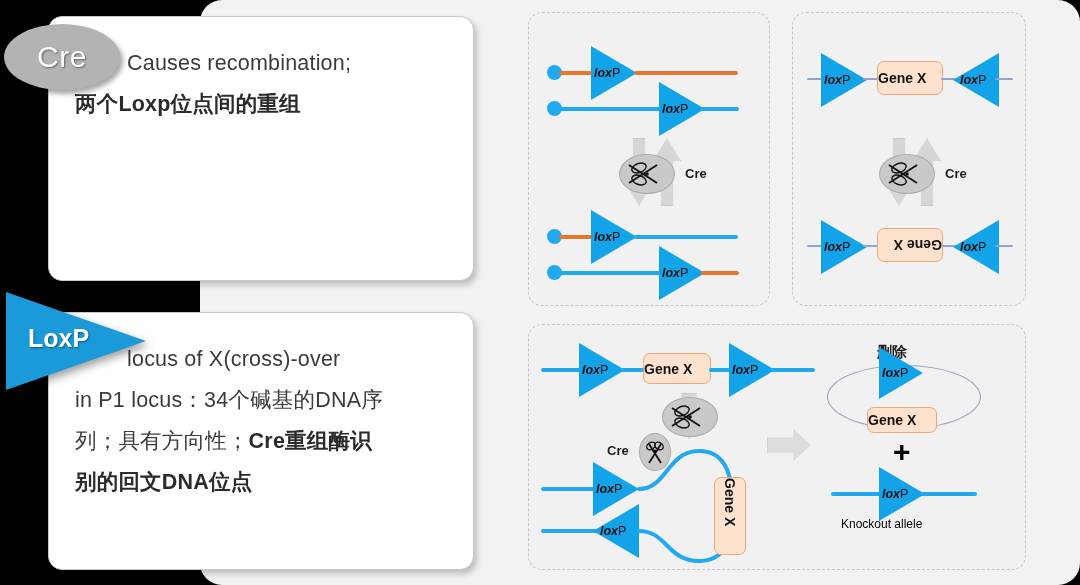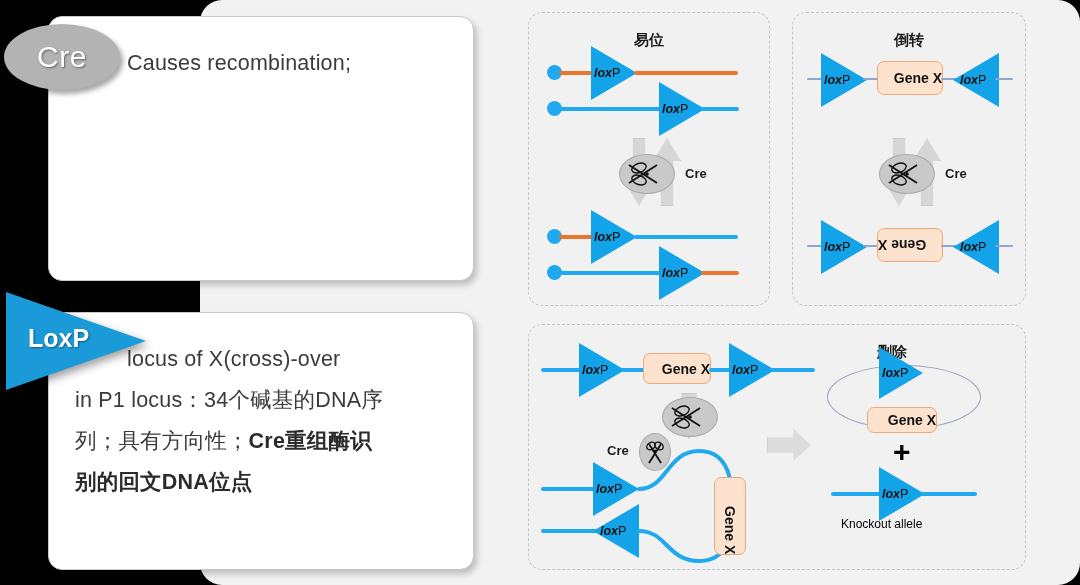--- a/index.html
+++ b/index.html
@@ -158,21 +158,21 @@
   .genebox {
     position: absolute;
     background: #fde2cd;
     border: 1.3px solid #eda87a;
     border-radius: 7px;
     color: #111;
     font-size: 14px;
     font-weight: bold;
     display: flex;
     align-items: center;
-    justify-content: flex-end;
+    justify-content: flex-start;
     box-sizing: border-box;
   }
 
   
   .cre-group { position: absolute; }
   .arrow-up, .arrow-down {
     position: absolute;
     width: 26px; height: 66px;
     background: #d6d6d6;
     border: 1px solid #c9c9c9;
@@ -238,20 +238,21 @@
 </head>
 <body>
 
 <div id="page">
 
   <div class="stage"></div>
 
   <div class="card" id="card-cre">
     <div class="card-text">
       <div class="indent"><span>Causes recombination;</span></div>
+      <div><b>两个Loxp位点间的重组</b></div>
     </div>
   </div>
 
   <div id="cre-badge">
     <span>Cre</span>
   </div>
 
   <div class="card" id="card-loxp">
     <div class="card-text">
       <div class="indent"><span>locus of X(cross)-over</span></div>
@@ -260,21 +261,20 @@
       <div><b>别的回文DNA位点</b></div>
     </div>
   </div>
 
   <div id="loxp-badge">
     <div class="tri"></div>
     <span>LoxP</span>
   </div>
 
   <div class="panel" id="panel-translocation">
-    <div class="panel-title">易位</div>
 
     <div class="dot" style="left:18px; top:52px;"></div>
     <div class="dna-line line-orange" style="left:30px; top:58px; width:38px;"></div>
     <div class="lox" style="left:62px; top:33px;">
       <div class="tri"></div>
       <div class="lbl"><i>lox</i>P</div>
     </div>
     <div class="dna-line line-orange" style="left:105px; top:58px; width:104px;"></div>
 
     <div class="dot" style="left:18px; top:88px;"></div>
@@ -311,21 +311,20 @@
     <div class="dot" style="left:18px; top:252px;"></div>
     <div class="dna-line line-blue" style="left:30px; top:258px; width:106px;"></div>
     <div class="lox" style="left:130px; top:233px;">
       <div class="tri"></div>
       <div class="lbl"><i>lox</i>P</div>
     </div>
     <div class="dna-line line-orange" style="left:172px; top:258px; width:38px;"></div>
   </div>
 
   <div class="panel" id="panel-inversion">
-    <div class="panel-title">倒转</div>
 
     <div class="dna-line line-pale" style="left:14px; top:65px; width:18px;"></div>
     <div class="lox" style="left:28px; top:40px;">
       <div class="tri"></div>
       <div class="lbl"><i>lox</i>P</div>
     </div>
     <div class="dna-line line-pale" style="left:70px; top:65px; width:16px;"></div>
     <div class="genebox" style="left:84px; top:48px; width:66px; height:34px;">
         <span>Gene X</span>
       </div>

